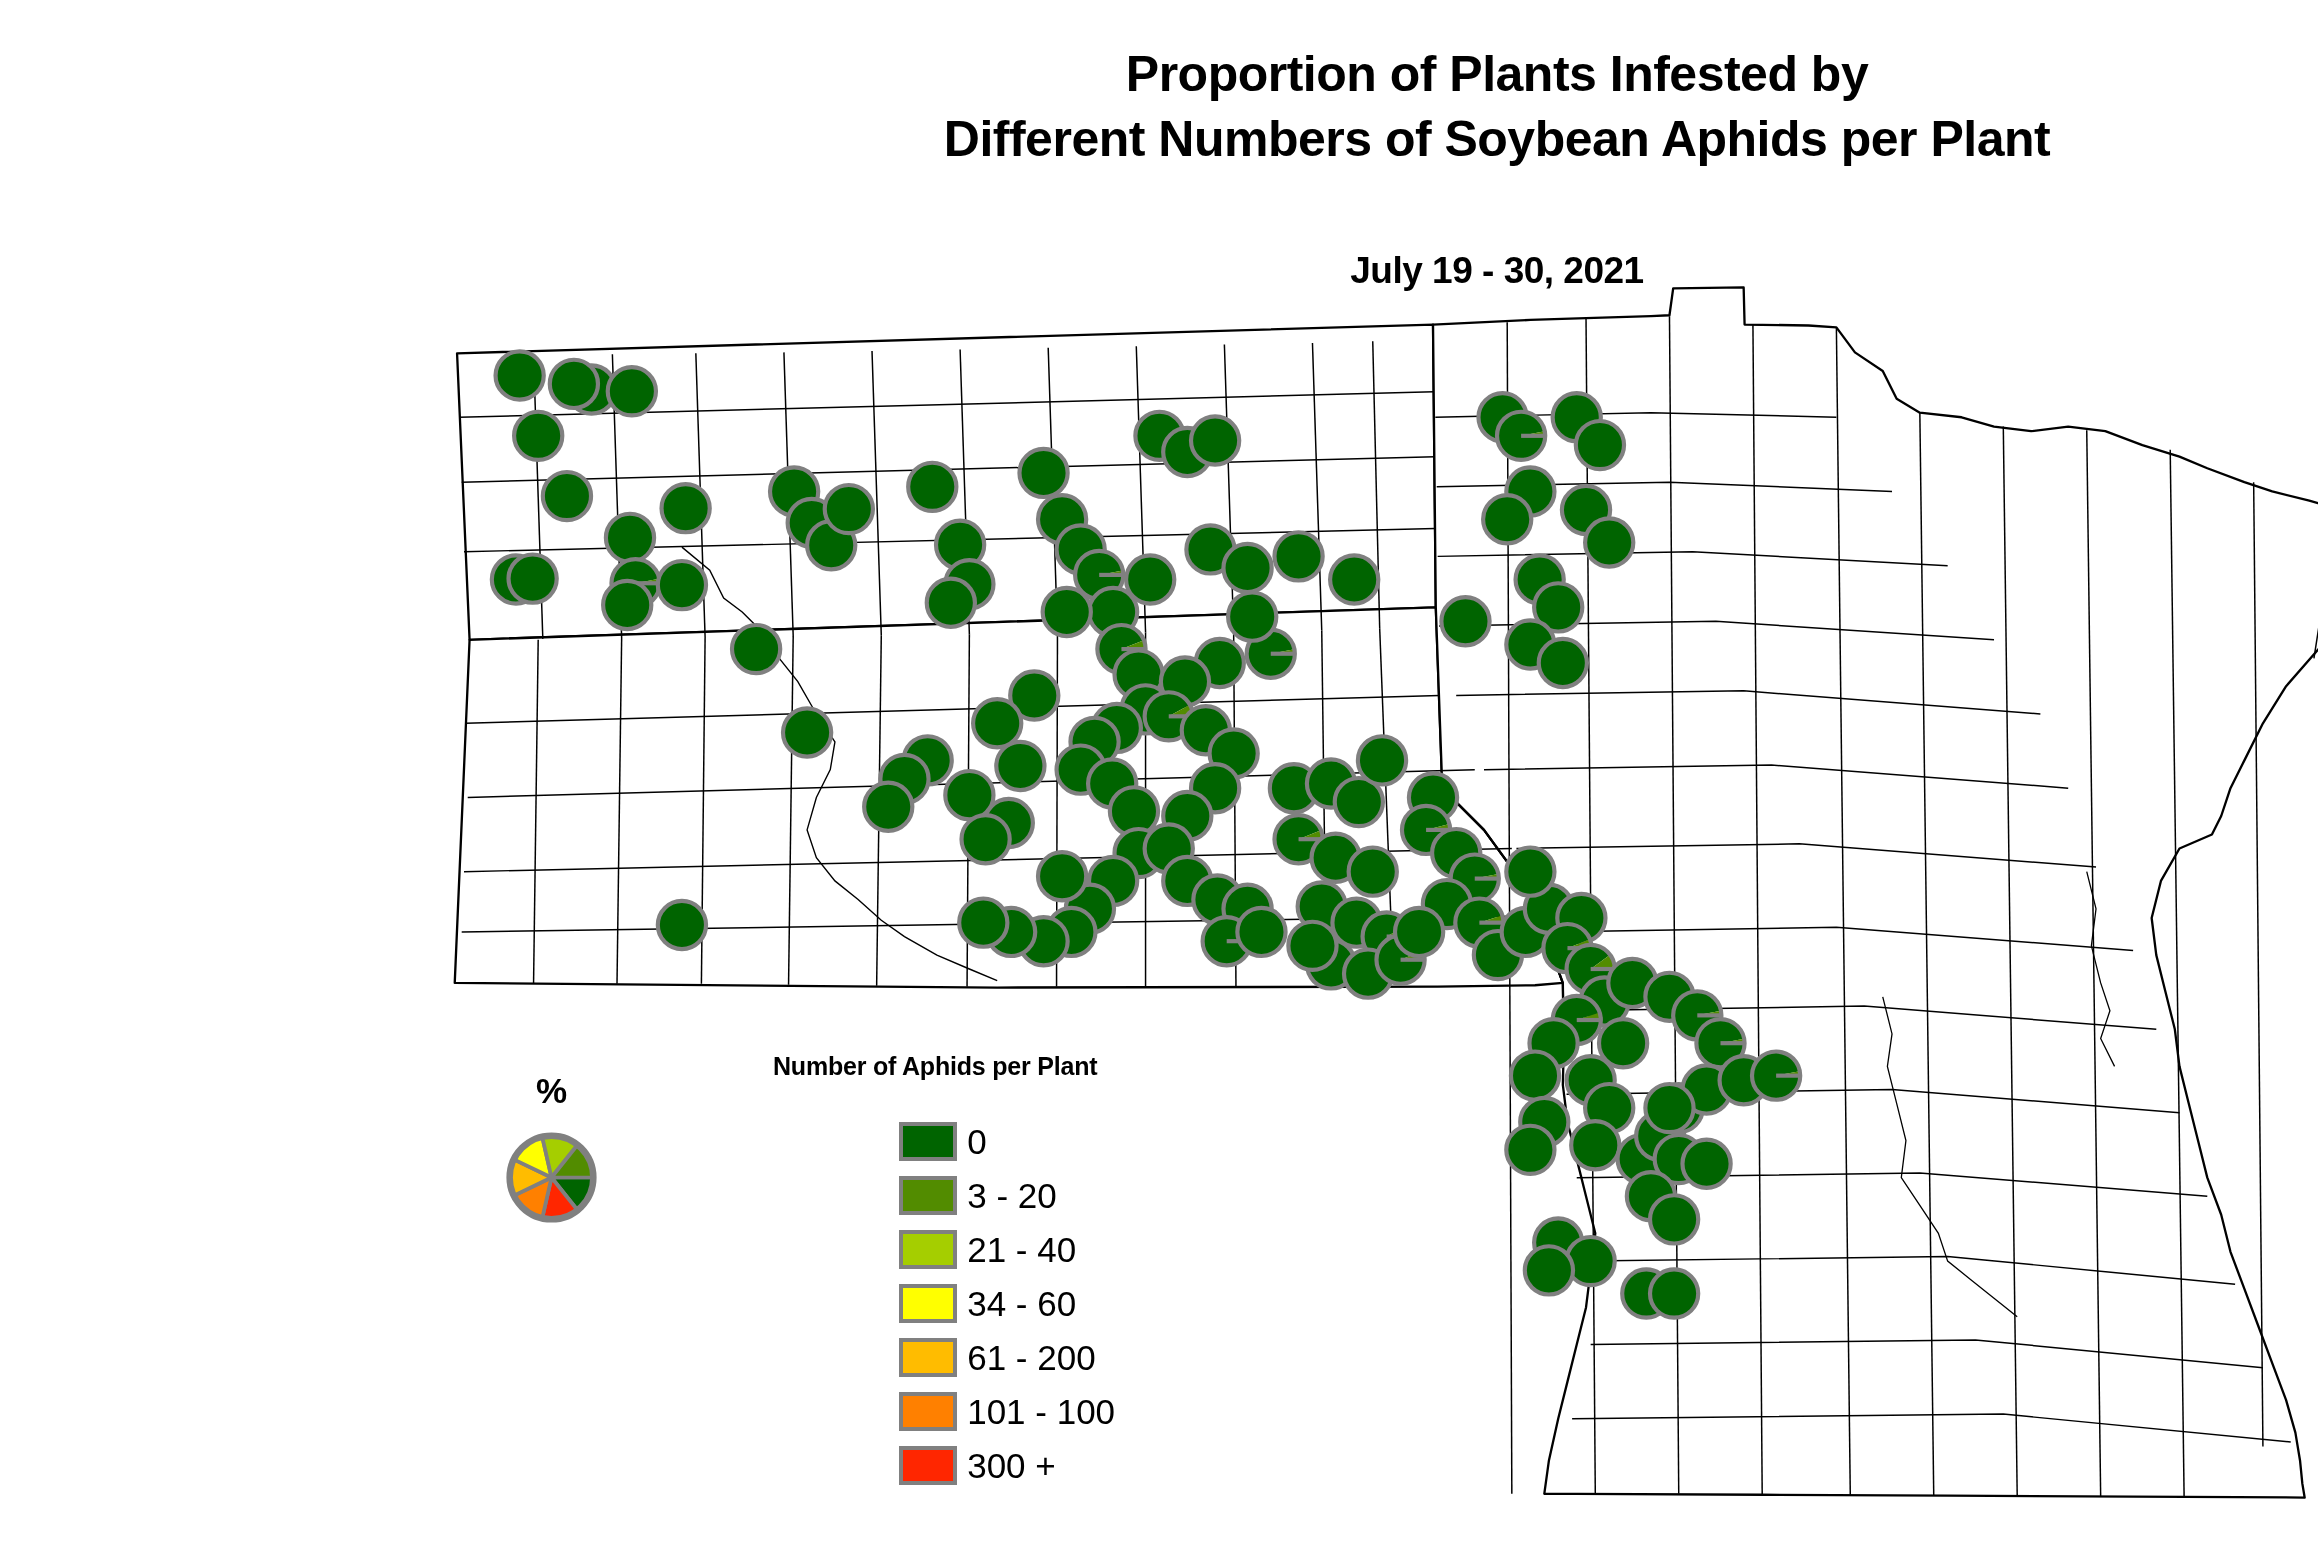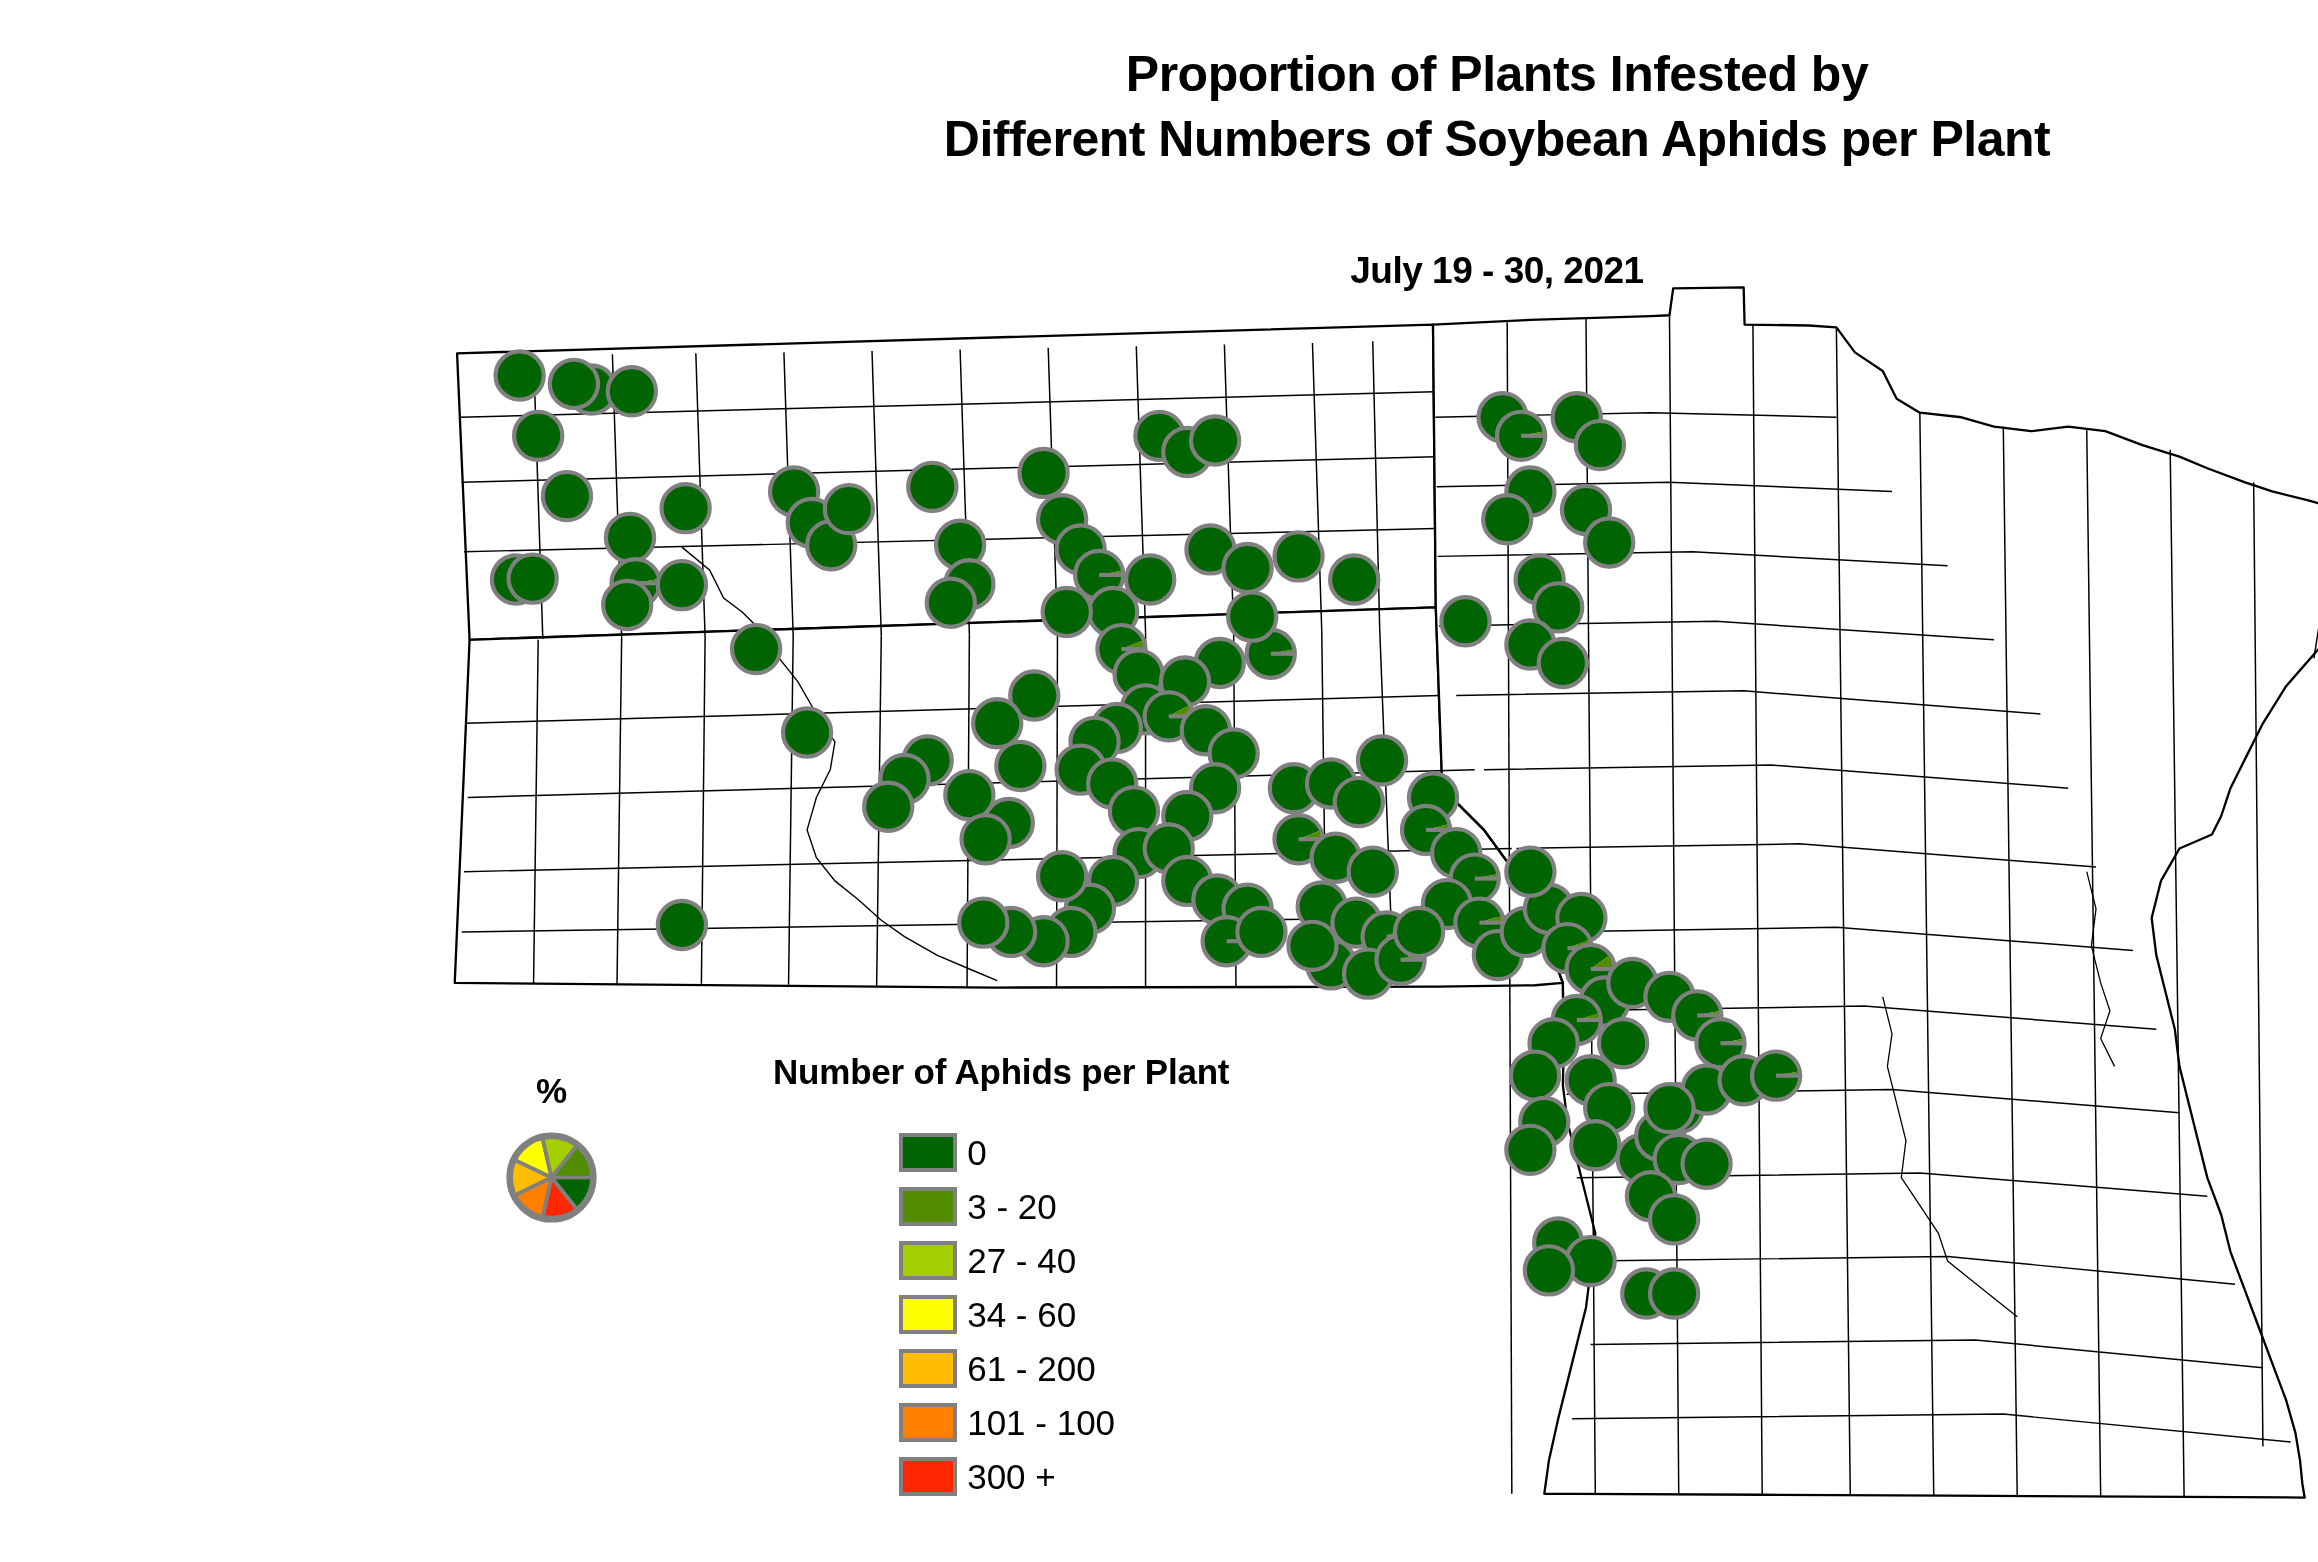--- a/index.html
+++ b/index.html
@@ -13,21 +13,21 @@
   .title-line{font-size:50px;font-weight:bold;line-height:1.30;letter-spacing:-0.5px;white-space:nowrap;}
   .subtitle{position:absolute;left:0;top:250px;width:100%;text-align:center;
             font-size:37px;font-weight:bold;letter-spacing:-0.5px;}
 
   
   #mapwrap{position:absolute;left:0;top:0;width:2994px;height:1562px;}
   svg#map{position:absolute;left:0;top:0;width:2994px;height:1562px;display:block;}
 
   
   #legend{position:absolute;left:773px;top:1052px;}
-  #legend .leg-title{font-size:35px;font-weight:bold;letter-spacing:-0.2px;white-space:nowrap;}
+  #legend .leg-title{font-size:25px;font-weight:bold;letter-spacing:-0.2px;white-space:nowrap;}
   #legend .rows{margin-top:33px;margin-left:126px;}
   .leg-row{display:flex;align-items:center;height:54px;}
   .leg-sw{width:58px;height:39px;border:4.2px solid #808080;box-sizing:border-box;flex:0 0 auto;}
   .leg-lab{font-size:35px;margin-left:10.2px;line-height:1;white-space:nowrap;}
 
   
   #pct-block{position:absolute;left:498px;top:1071px;}
   #pct-block .pct-label{font-size:35px;font-weight:bold;text-align:center;width:107px;}
   #pct-block .pct-pie{margin-top:20.4px;margin-left:7.4px;}
 </style>
@@ -814,21 +814,21 @@
         <div class="leg-row">
           <div class="leg-sw" style="background: rgb(0, 100, 0); border-color: rgb(128, 128, 128);"></div>
           <div class="leg-lab">0</div>
         </div>
         <div class="leg-row">
           <div class="leg-sw" style="background: rgb(82, 140, 0); border-color: rgb(128, 128, 128);"></div>
           <div class="leg-lab">3 - 20</div>
         </div>
         <div class="leg-row">
           <div class="leg-sw" style="background: rgb(165, 206, 0); border-color: rgb(128, 128, 128);"></div>
-          <div class="leg-lab">27 - 40</div>
+          <div class="leg-lab">21 - 40</div>
         </div>
         <div class="leg-row">
           <div class="leg-sw" style="background: rgb(255, 255, 0); border-color: rgb(128, 128, 128);"></div>
           <div class="leg-lab">34 - 60</div>
         </div>
         <div class="leg-row">
           <div class="leg-sw" style="background: rgb(255, 188, 0); border-color: rgb(128, 128, 128);"></div>
           <div class="leg-lab">61 - 200</div>
         </div>
         <div class="leg-row">

